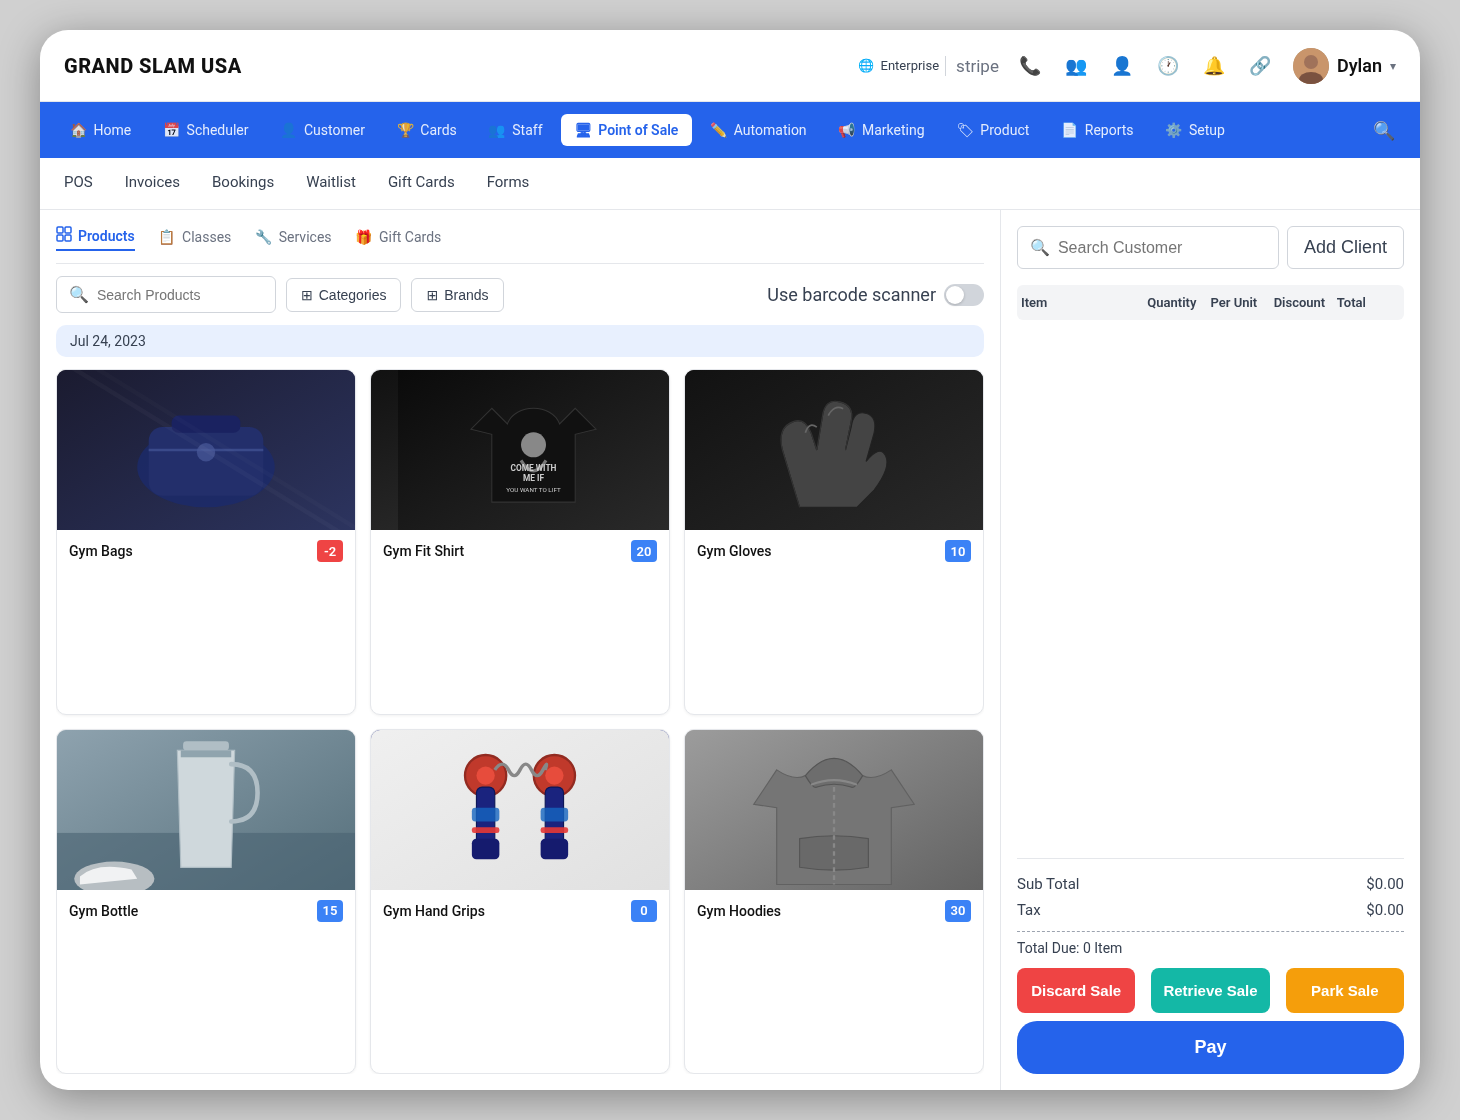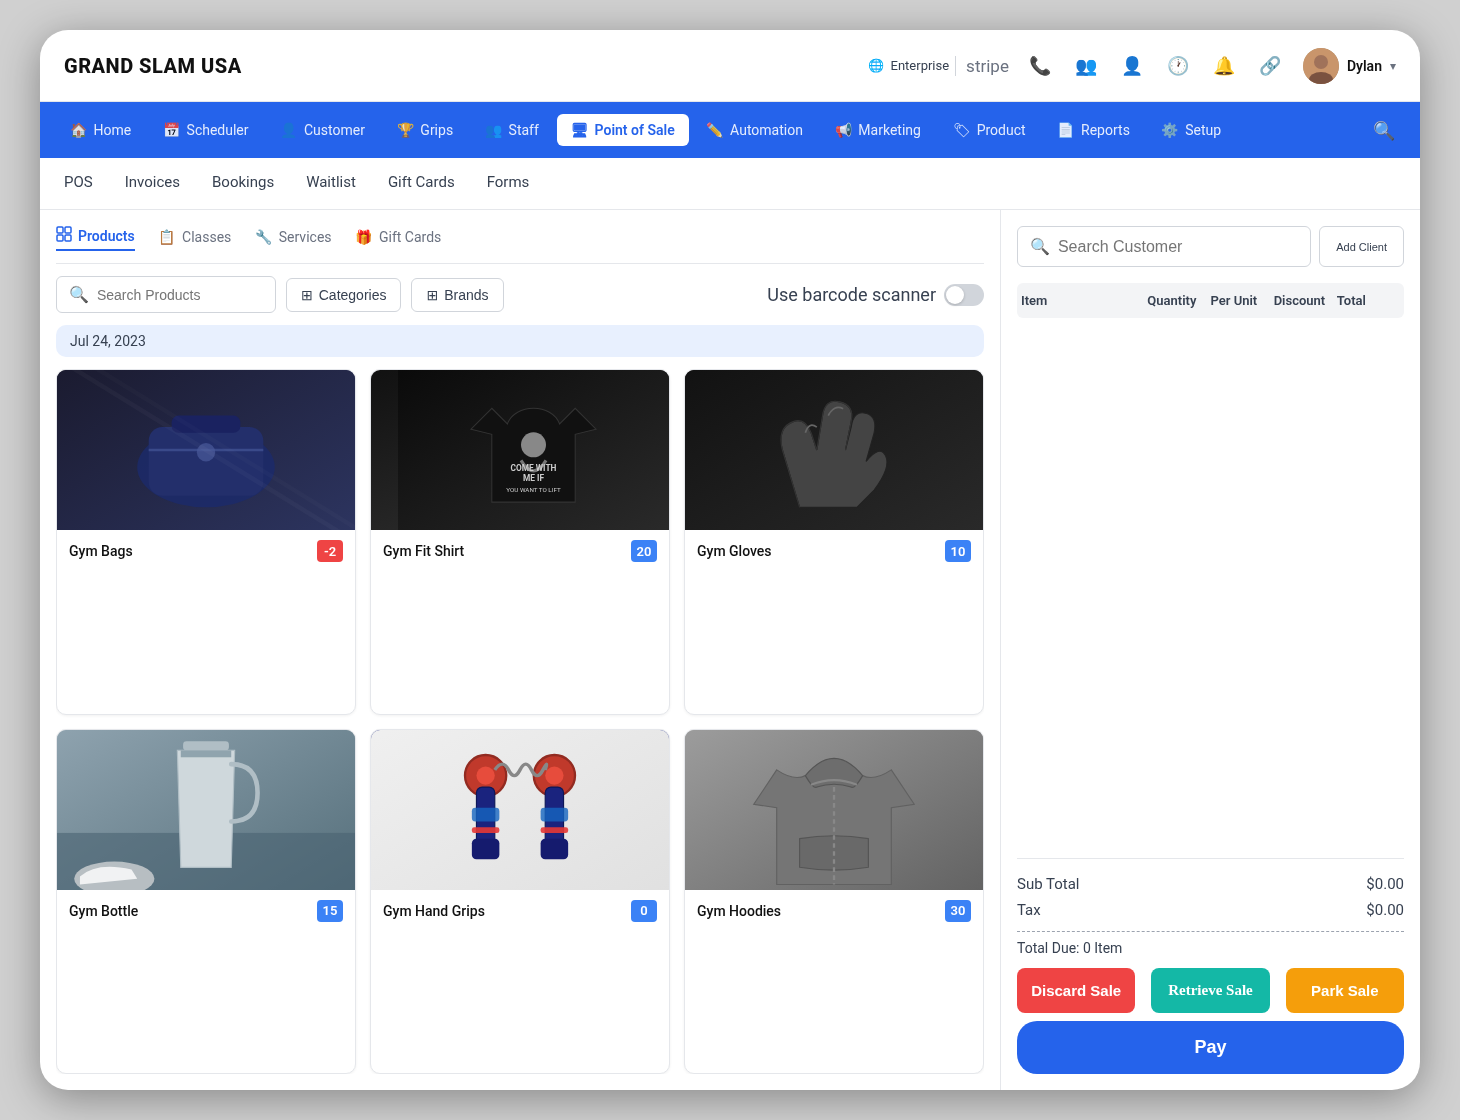--- a/index.html
+++ b/index.html
@@ -71,21 +71,21 @@
       width: 36px;
       height: 36px;
       border-radius: 50%;
       background: linear-gradient(135deg, #c4a882 0%, #a0785a 100%);
       display: flex;
       align-items: center;
       justify-content: center;
       overflow: hidden;
     }
     .user-name {
-      font-size: 14px;
+      font-size: 18px;
       font-weight: 600;
       color: #111;
     }
     .chevron-down { font-size: 12px; color: #6b7280; }
 
     
     .nav-bar {
       background: #2563eb;
       display: flex;
       align-items: center;
@@ -355,21 +355,21 @@
       outline: none;
       font-size: 16px;
       color: #374151;
       width: 100%;
       background: transparent;
     }
     .add-client-btn {
       border: 1px solid #d1d5db;
       border-radius: 6px;
       padding: 10px 16px;
-      font-size: 11px;
+      font-size: 18px;
       color: #374151;
       background: #fff;
       cursor: pointer;
       white-space: nowrap;
     }
 
     
     .cart-header {
       display: grid;
       grid-template-columns: 2fr 1fr 1fr 1fr 1fr;
@@ -420,21 +420,21 @@
       flex: 1;
       padding: 14px 8px;
       border: none;
       border-radius: 8px;
       font-size: 15px;
       font-weight: 700;
       cursor: pointer;
       color: #fff;
     }
     .btn-discard { background: #ef4444; }
-    .btn-retrieve { background: #14b8a6; font-family: Liberation Serif, serif; }
+    .btn-retrieve { background: #14b8a6; }
     .btn-park { background: #f59e0b; }
     .pay-btn {
       width: 100%;
       padding: 16px;
       background: #2563eb;
       color: #fff;
       border: none;
       border-radius: 20px;
       font-size: 18px;
       font-weight: 700;
@@ -487,21 +487,21 @@
     <div class="nav-item">
       <span class="nav-icon">📅</span>
       <span>Scheduler</span>
     </div>
     <div class="nav-item">
       <span class="nav-icon">👤</span>
       <span>Customer</span>
     </div>
     <div class="nav-item">
       <span class="nav-icon">🏆</span>
-      <span>Grips</span>
+      <span>Cards</span>
     </div>
     <div class="nav-item">
       <span class="nav-icon">👥</span>
       <span>Staff</span>
     </div>
     <div class="nav-item active">
       <span class="nav-icon">🖥</span>
       <span>Point of Sale</span>
     </div>
     <div class="nav-item">

